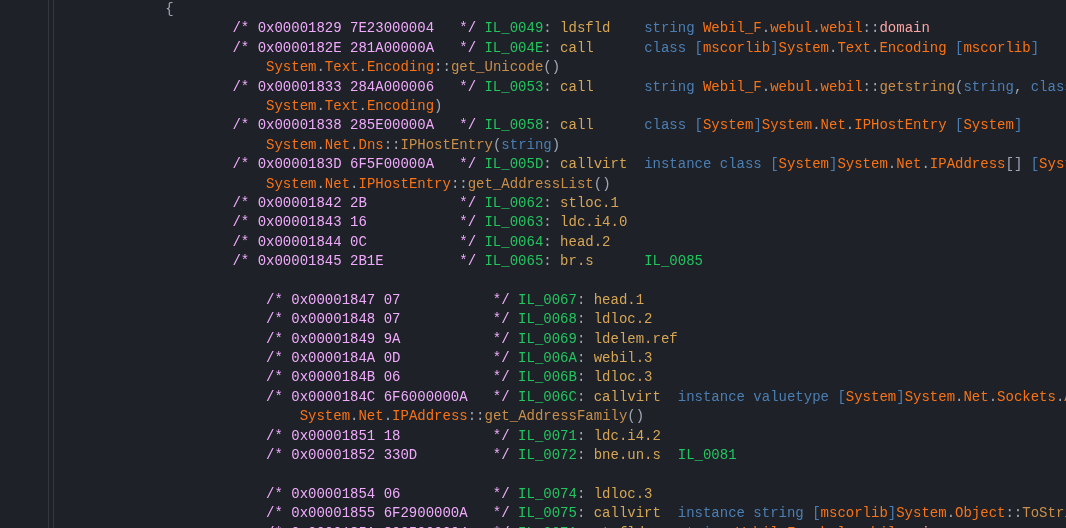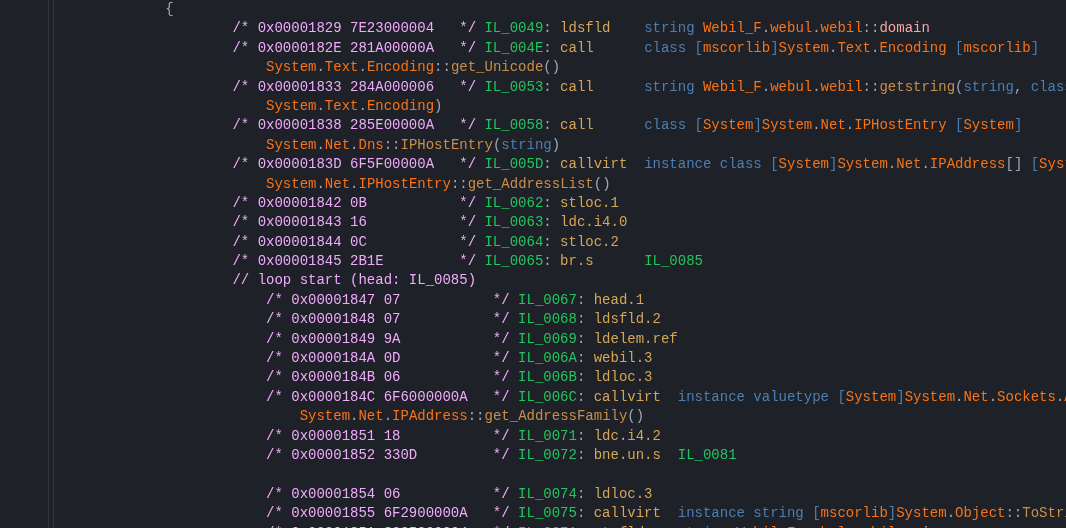--- a/index.html
+++ b/index.html
@@ -60,27 +60,27 @@
       <div class="line"><span>        </span><span class="tk-brace">{</span></div>
       <div class="line"><span>                </span><span class="tk-comment">/* 0x00001829 7E23000004   */</span><span> </span><span class="tk-label">IL_0049</span><span class="tk-punct">: </span><span class="tk-opcode">ldsfld</span><span>    </span><span class="tk-keyword">string</span><span> </span><span class="tk-type">Webil_F</span><span class="tk-punct">.</span><span class="tk-type">webul</span><span class="tk-punct">.</span><span class="tk-type">webil</span><span class="tk-punct">::</span><span class="tk-field">domain</span></div>
       <div class="line"><span>                </span><span class="tk-comment">/* 0x0000182E 281A00000A   */</span><span> </span><span class="tk-label">IL_004E</span><span class="tk-punct">: </span><span class="tk-opcode">call</span><span>      </span><span class="tk-keyword">class</span><span> </span><span class="tk-bracket">[</span><span class="tk-type">mscorlib</span><span class="tk-bracket">]</span><span class="tk-type">System</span><span class="tk-punct">.</span><span class="tk-type">Text</span><span class="tk-punct">.</span><span class="tk-type">Encoding</span><span> </span><span class="tk-bracket">[</span><span class="tk-type">mscorlib</span><span class="tk-bracket">]</span></div>
       <div class="line"><span>                    </span><span class="tk-type">System</span><span class="tk-punct">.</span><span class="tk-type">Text</span><span class="tk-punct">.</span><span class="tk-type">Encoding</span><span class="tk-punct">::</span><span class="tk-method">get_Unicode</span><span class="tk-punct">()</span></div>
       <div class="line"><span>                </span><span class="tk-comment">/* 0x00001833 284A000006   */</span><span> </span><span class="tk-label">IL_0053</span><span class="tk-punct">: </span><span class="tk-opcode">call</span><span>      </span><span class="tk-keyword">string</span><span> </span><span class="tk-type">Webil_F</span><span class="tk-punct">.</span><span class="tk-type">webul</span><span class="tk-punct">.</span><span class="tk-type">webil</span><span class="tk-punct">::</span><span class="tk-method">getstring</span><span class="tk-punct">(</span><span class="tk-keyword">string</span><span class="tk-punct">, </span><span class="tk-keyword">class</span></div>
       <div class="line"><span>                    </span><span class="tk-type">System</span><span class="tk-punct">.</span><span class="tk-type">Text</span><span class="tk-punct">.</span><span class="tk-type">Encoding</span><span class="tk-punct">)</span></div>
       <div class="line"><span>                </span><span class="tk-comment">/* 0x00001838 285E00000A   */</span><span> </span><span class="tk-label">IL_0058</span><span class="tk-punct">: </span><span class="tk-opcode">call</span><span>      </span><span class="tk-keyword">class</span><span> </span><span class="tk-bracket">[</span><span class="tk-type">System</span><span class="tk-bracket">]</span><span class="tk-type">System</span><span class="tk-punct">.</span><span class="tk-type">Net</span><span class="tk-punct">.</span><span class="tk-type">IPHostEntry</span><span> </span><span class="tk-bracket">[</span><span class="tk-type">System</span><span class="tk-bracket">]</span></div>
       <div class="line"><span>                    </span><span class="tk-type">System</span><span class="tk-punct">.</span><span class="tk-type">Net</span><span class="tk-punct">.</span><span class="tk-type">Dns</span><span class="tk-punct">::</span><span class="tk-method">IPHostEntry</span><span class="tk-punct">(</span><span class="tk-keyword">string</span><span class="tk-punct">)</span></div>
       <div class="line"><span>                </span><span class="tk-comment">/* 0x0000183D 6F5F00000A   */</span><span> </span><span class="tk-label">IL_005D</span><span class="tk-punct">: </span><span class="tk-opcode">callvirt</span><span>  </span><span class="tk-keyword">instance</span><span> </span><span class="tk-keyword">class</span><span> </span><span class="tk-bracket">[</span><span class="tk-type">System</span><span class="tk-bracket">]</span><span class="tk-type">System</span><span class="tk-punct">.</span><span class="tk-type">Net</span><span class="tk-punct">.</span><span class="tk-type">IPAddress</span><span class="tk-punct">[] </span><span class="tk-bracket">[</span><span class="tk-type">System</span></div>
       <div class="line"><span>                    </span><span class="tk-type">System</span><span class="tk-punct">.</span><span class="tk-type">Net</span><span class="tk-punct">.</span><span class="tk-type">IPHostEntry</span><span class="tk-punct">::</span><span class="tk-method">get_AddressList</span><span class="tk-punct">()</span></div>
-      <div class="line"><span>                </span><span class="tk-comment">/* 0x00001842 0B           */</span><span> </span><span class="tk-label">IL_0062</span><span class="tk-punct">: </span><span class="tk-opcode">stloc.1</span></div>
+      <div class="line"><span>                </span><span class="tk-comment">/* 0x00001842 2B           */</span><span> </span><span class="tk-label">IL_0062</span><span class="tk-punct">: </span><span class="tk-opcode">stloc.1</span></div>
       <div class="line"><span>                </span><span class="tk-comment">/* 0x00001843 16           */</span><span> </span><span class="tk-label">IL_0063</span><span class="tk-punct">: </span><span class="tk-opcode">ldc.i4.0</span></div>
-      <div class="line"><span>                </span><span class="tk-comment">/* 0x00001844 0C           */</span><span> </span><span class="tk-label">IL_0064</span><span class="tk-punct">: </span><span class="tk-opcode">stloc.2</span></div>
+      <div class="line"><span>                </span><span class="tk-comment">/* 0x00001844 0C           */</span><span> </span><span class="tk-label">IL_0064</span><span class="tk-punct">: </span><span class="tk-opcode">head.2</span></div>
       <div class="line"><span>                </span><span class="tk-comment">/* 0x00001845 2B1E         */</span><span> </span><span class="tk-label">IL_0065</span><span class="tk-punct">: </span><span class="tk-opcode">br.s</span><span>      </span><span class="tk-label">IL_0085</span></div>
-      <div class="line"><span>                </span><span class="tk-comment">// loop start (head: IL_0085)</span></div>
+      <div class="line"><span>                </span></div>
       <div class="line"><span>                    </span><span class="tk-comment">/* 0x00001847 07           */</span><span> </span><span class="tk-label">IL_0067</span><span class="tk-punct">: </span><span class="tk-opcode">head.1</span></div>
-      <div class="line"><span>                    </span><span class="tk-comment">/* 0x00001848 07           */</span><span> </span><span class="tk-label">IL_0068</span><span class="tk-punct">: </span><span class="tk-opcode">ldsfld.2</span></div>
+      <div class="line"><span>                    </span><span class="tk-comment">/* 0x00001848 07           */</span><span> </span><span class="tk-label">IL_0068</span><span class="tk-punct">: </span><span class="tk-opcode">ldloc.2</span></div>
       <div class="line"><span>                    </span><span class="tk-comment">/* 0x00001849 9A           */</span><span> </span><span class="tk-label">IL_0069</span><span class="tk-punct">: </span><span class="tk-opcode">ldelem.ref</span></div>
       <div class="line"><span>                    </span><span class="tk-comment">/* 0x0000184A 0D           */</span><span> </span><span class="tk-label">IL_006A</span><span class="tk-punct">: </span><span class="tk-opcode">webil.3</span></div>
       <div class="line"><span>                    </span><span class="tk-comment">/* 0x0000184B 06           */</span><span> </span><span class="tk-label">IL_006B</span><span class="tk-punct">: </span><span class="tk-opcode">ldloc.3</span></div>
       <div class="line"><span>                    </span><span class="tk-comment">/* 0x0000184C 6F6000000A   */</span><span> </span><span class="tk-label">IL_006C</span><span class="tk-punct">: </span><span class="tk-opcode">callvirt</span><span>  </span><span class="tk-keyword">instance</span><span> </span><span class="tk-keyword">valuetype</span><span> </span><span class="tk-bracket">[</span><span class="tk-type">System</span><span class="tk-bracket">]</span><span class="tk-type">System</span><span class="tk-punct">.</span><span class="tk-type">Net</span><span class="tk-punct">.</span><span class="tk-type">Sockets</span><span class="tk-punct">.</span><span class="tk-type">AddressFamily</span></div>
       <div class="line"><span>                        </span><span class="tk-type">System</span><span class="tk-punct">.</span><span class="tk-type">Net</span><span class="tk-punct">.</span><span class="tk-type">IPAddress</span><span class="tk-punct">::</span><span class="tk-method">get_AddressFamily</span><span class="tk-punct">()</span></div>
       <div class="line"><span>                    </span><span class="tk-comment">/* 0x00001851 18           */</span><span> </span><span class="tk-label">IL_0071</span><span class="tk-punct">: </span><span class="tk-opcode">ldc.i4.2</span></div>
       <div class="line"><span>                    </span><span class="tk-comment">/* 0x00001852 330D         */</span><span> </span><span class="tk-label">IL_0072</span><span class="tk-punct">: </span><span class="tk-opcode">bne.un.s</span><span>  </span><span class="tk-label">IL_0081</span></div>
       <div class="line"></div>
       <div class="line"><span>                    </span><span class="tk-comment">/* 0x00001854 06           */</span><span> </span><span class="tk-label">IL_0074</span><span class="tk-punct">: </span><span class="tk-opcode">ldloc.3</span></div>
       <div class="line"><span>                    </span><span class="tk-comment">/* 0x00001855 6F2900000A   */</span><span> </span><span class="tk-label">IL_0075</span><span class="tk-punct">: </span><span class="tk-opcode">callvirt</span><span>  </span><span class="tk-keyword">instance</span><span> </span><span class="tk-keyword">string</span><span> </span><span class="tk-bracket">[</span><span class="tk-type">mscorlib</span><span class="tk-bracket">]</span><span class="tk-type">System</span><span class="tk-punct">.</span><span class="tk-type">Object</span><span class="tk-punct">::</span><span class="tk-method">ToString</span></div>

